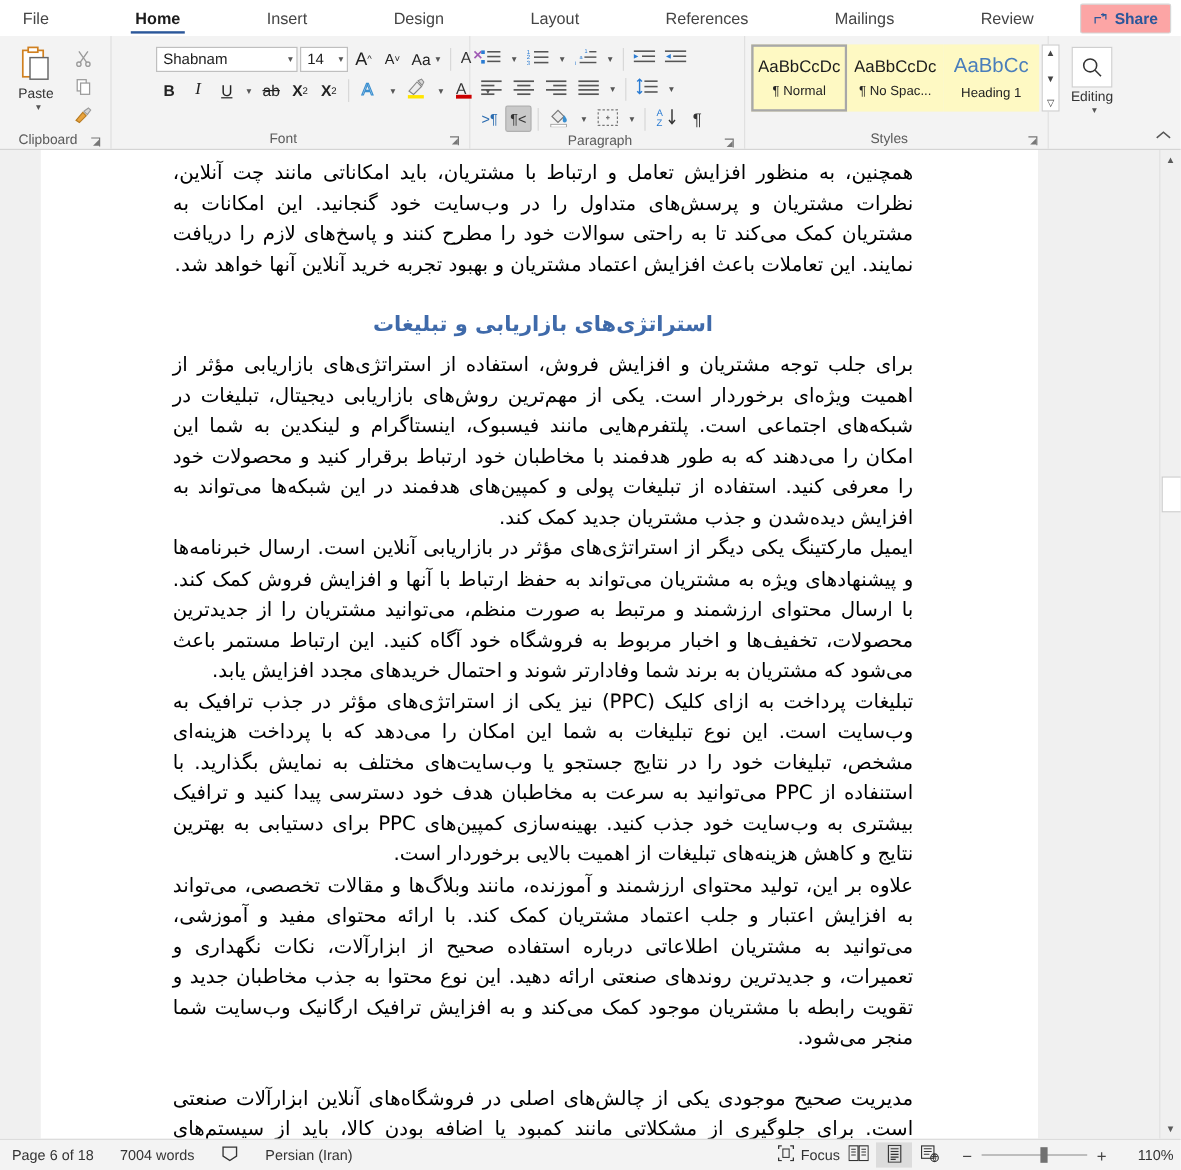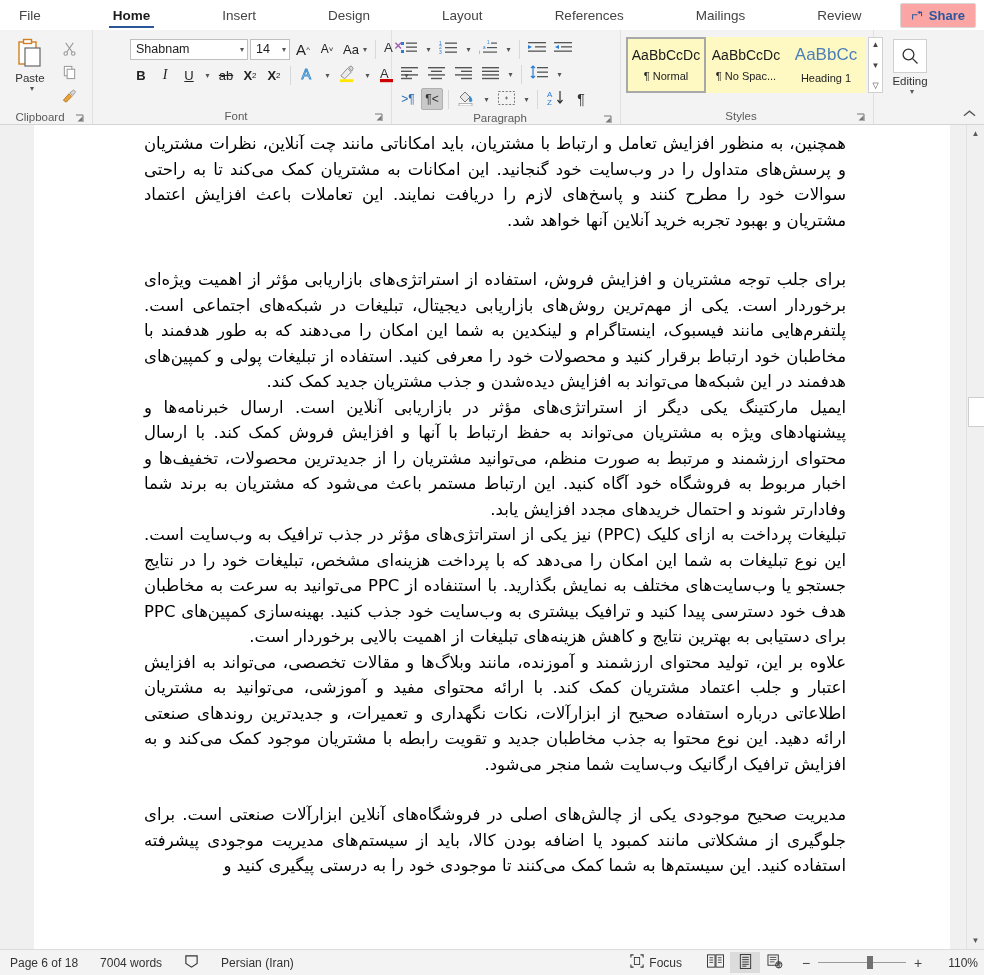--- a/index.html
+++ b/index.html
@@ -114,21 +114,21 @@
   .ribbon-collapse {
     position: absolute; right: 8px; bottom: 4px; font-size: 11px; color: #555;
   }
 
   
   .docarea {
     flex: 1; position: relative; background: #f0f0f0; overflow: hidden;
     display: flex; justify-content: flex-start;
   }
   .page {
-    position: absolute; left: 34px; top: 0; width: 916px; bottom: 0;
+    position: absolute; left: 34px; top: 0; width: 831px; bottom: 0;
     background: #ffffff;
   }
   .doc-content {
     direction: rtl; text-align: justify;
     padding: 0 104px 0 110px;
     font-family: "DejaVu Sans", "Liberation Sans", sans-serif;
   }
   .para {
     font-size: 16.5px; line-height: 25.5px; color: #000;
     margin: 0; text-align: justify; text-justify: inter-word;
@@ -170,21 +170,21 @@
   .view-btn {
     width: 30px; height: 21px; display: flex; align-items: center; justify-content: center;
     color: #333;
   }
   .view-btn.active { background: #dcdcdc; }
   .zoom-slider { display: flex; align-items: center; gap: 6px; margin-left: 10px; }
   .zoom-line { width: 88px; height: 1px; background: #9a9a9a; position: relative; }
   .zoom-handle { position: absolute; left: 49px; top: -6px; width: 6px; height: 13px; background: #717171; }
   .zoom-pct { width: 44px; text-align: right; font-size: 12px; color: #333; margin-left: 4px; }
   .zoom-sign { font-size: 14px; color: #444; width: 12px; text-align: center; }
-  .focus-item { display: flex; align-items: center; gap: 5px; margin-right: 18px; }
+  .focus-item { display: flex; align-items: center; gap: 5px; }
 </style>
 </head>
 <body>
 
 <div class="app">
 
   <div class="tabbar">
     <div class="tab file">
         <span>File</span>
       </div>
@@ -608,20 +608,21 @@
           </svg>
       </span>
     </div>
   </div>
 
   <div class="docarea">
     <div class="page">
       <div class="doc-content">
         <p class="para first">همچنین، به منظور افزایش تعامل و ارتباط با مشتریان، باید امکاناتی مانند چت آنلاین، نظرات مشتریان و پرسش‌های متداول را در وب‌سایت خود گنجانید. این امکانات به مشتریان کمک می‌کند تا به راحتی سوالات خود را مطرح کنند و پاسخ‌های لازم را دریافت نمایند. این تعاملات باعث افزایش اعتماد مشتریان و بهبود تجربه خرید آنلاین آنها خواهد شد.</p>
         <div class="spacer-lg"></div>
+        <p class="heading">استراتژی‌های بازاریابی و تبلیغات</p>
         <div class="spacer-sm"></div>
         <p class="para">برای جلب توجه مشتریان و افزایش فروش، استفاده از استراتژی‌های بازاریابی مؤثر از اهمیت ویژه‌ای برخوردار است. یکی از مهم‌ترین روش‌های بازاریابی دیجیتال، تبلیغات در شبکه‌های اجتماعی است. پلتفرم‌هایی مانند فیسبوک، اینستاگرام و لینکدین به شما این امکان را می‌دهند که به طور هدفمند با مخاطبان خود ارتباط برقرار کنید و محصولات خود را معرفی کنید. استفاده از تبلیغات پولی و کمپین‌های هدفمند در این شبکه‌ها می‌تواند به افزایش دیده‌شدن و جذب مشتریان جدید کمک کند.</p>
         <p class="para">ایمیل مارکتینگ یکی دیگر از استراتژی‌های مؤثر در بازاریابی آنلاین است. ارسال خبرنامه‌ها و پیشنهادهای ویژه به مشتریان می‌تواند به حفظ ارتباط با آنها و افزایش فروش کمک کند. با ارسال محتوای ارزشمند و مرتبط به صورت منظم، می‌توانید مشتریان را از جدیدترین محصولات، تخفیف‌ها و اخبار مربوط به فروشگاه خود آگاه کنید. این ارتباط مستمر باعث می‌شود که مشتریان به برند شما وفادارتر شوند و احتمال خریدهای مجدد افزایش یابد.</p>
         <p class="para">تبلیغات پرداخت به ازای کلیک (PPC) نیز یکی از استراتژی‌های مؤثر در جذب ترافیک به وب‌سایت است. این نوع تبلیغات به شما این امکان را می‌دهد که با پرداخت هزینه‌ای مشخص، تبلیغات خود را در نتایج جستجو یا وب‌سایت‌های مختلف به نمایش بگذارید. با استنفاده از PPC می‌توانید به سرعت به مخاطبان هدف خود دسترسی پیدا کنید و ترافیک بیشتری به وب‌سایت خود جذب کنید. بهینه‌سازی کمپین‌های PPC برای دستیابی به بهترین نتایج و کاهش هزینه‌های تبلیغات از اهمیت بالایی برخوردار است.</p>
         <p class="para">علاوه بر این، تولید محتوای ارزشمند و آموزنده، مانند وبلاگ‌ها و مقالات تخصصی، می‌تواند به افزایش اعتبار و جلب اعتماد مشتریان کمک کند. با ارائه محتوای مفید و آموزشی، می‌توانید به مشتریان اطلاعاتی درباره استفاده صحیح از ابزارآلات، نکات نگهداری و تعمیرات، و جدیدترین روندهای صنعتی ارائه دهید. این نوع محتوا به جذب مخاطبان جدید و تقویت رابطه با مشتریان موجود کمک می‌کند و به افزایش ترافیک ارگانیک وب‌سایت شما منجر می‌شود.</p>
         <div class="spacer-md"></div>
         <div class="spacer-sm"></div>
         <p class="para">مدیریت صحیح موجودی یکی از چالش‌های اصلی در فروشگاه‌های آنلاین ابزارآلات صنعتی است. برای جلوگیری از مشکلاتی مانند کمبود یا اضافه بودن کالا، باید از سیستم‌های مدیریت موجودی پیشرفته استفاده کنید. این سیستم‌ها به شما کمک می‌کنند تا موجودی خود را به درستی پیگیری کنید و</p>
       </div>
     </div>

